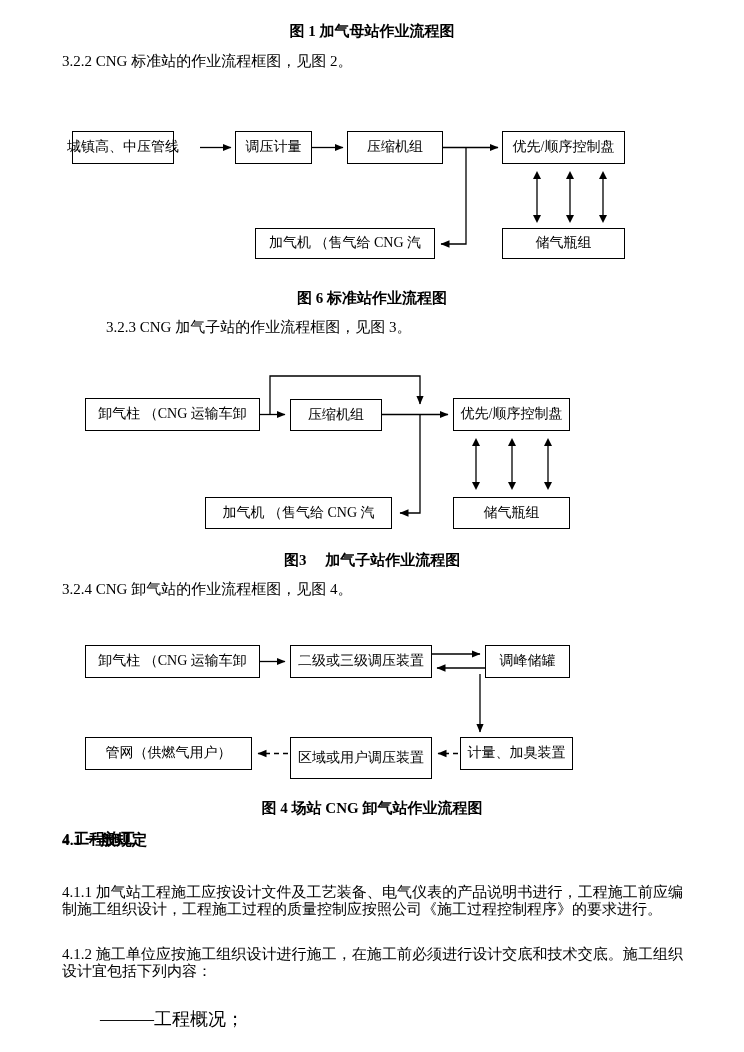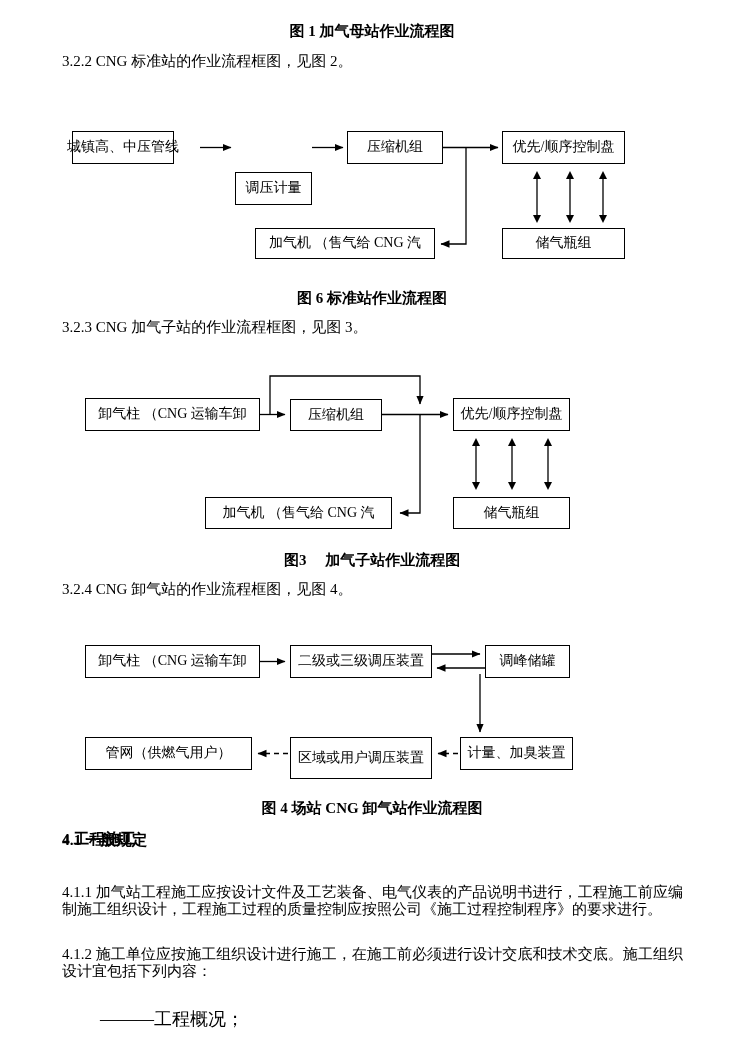--- a/index.html
+++ b/index.html
@@ -88,28 +88,28 @@
       <line x1="480" y1="674" x2="480" y2="732" marker-end="url(#mE)"></line>
       <line x1="458" y1="753.5" x2="438" y2="753.5" stroke-dasharray="5 4" marker-end="url(#mE)"></line>
       <line x1="288" y1="753.5" x2="258" y2="753.5" stroke-dasharray="5 4" marker-end="url(#mE)"></line>
     </g>
   </svg>
 
   <div class="caption" style="top:22px;">图 1 加气母站作业流程图</div>
   <div class="body-line" style="top:52px;">3.2.2 CNG 标准站的作业流程框图，见图 2。</div>
 
   <div class="fbox" style="left:72px;top:131px;width:102px;height:33px;">城镇高、中压管线</div>
-  <div class="fbox" style="left:235px;top:131px;width:77px;height:33px;margin-top:41px;">调压计量</div>
+  <div class="fbox" style="left:235px;top:131px;width:77px;height:33px;">调压计量</div>
   <div class="fbox" style="left:347px;top:131px;width:96px;height:33px;">压缩机组</div>
   <div class="fbox" style="left:502px;top:131px;width:123px;height:33px;">优先/顺序控制盘</div>
   <div class="fbox" style="left:255px;top:228px;width:180px;height:31px;">加气机 （售气给 CNG 汽</div>
   <div class="fbox" style="left:502px;top:228px;width:123px;height:31px;">储气瓶组</div>
 
   <div class="caption" style="top:289px;">图 6 标准站作业流程图</div>
-  <div class="body-line" style="top:318px;">3.2.3 CNG 加气子站的作业流程框图，见图 3。</div>
+  <div class="body-line" style="top:318px;margin-left:44px;">3.2.3 CNG 加气子站的作业流程框图，见图 3。</div>
 
   <div class="fbox" style="left:85px;top:398px;width:175px;height:33px;">卸气柱 （CNG 运输车卸</div>
   <div class="fbox" style="left:290px;top:399px;width:92px;height:32px;">压缩机组</div>
   <div class="fbox" style="left:453px;top:398px;width:117px;height:33px;">优先/顺序控制盘</div>
   <div class="fbox" style="left:205px;top:497px;width:187px;height:32px;">加气机 （售气给 CNG 汽</div>
   <div class="fbox" style="left:453px;top:497px;width:117px;height:32px;">储气瓶组</div>
 
   <div class="caption" style="top:551px;">图3　 加气子站作业流程图</div>
   <div class="body-line" style="top:580px;">3.2.4 CNG 卸气站的作业流程框图，见图 4。</div>
 

